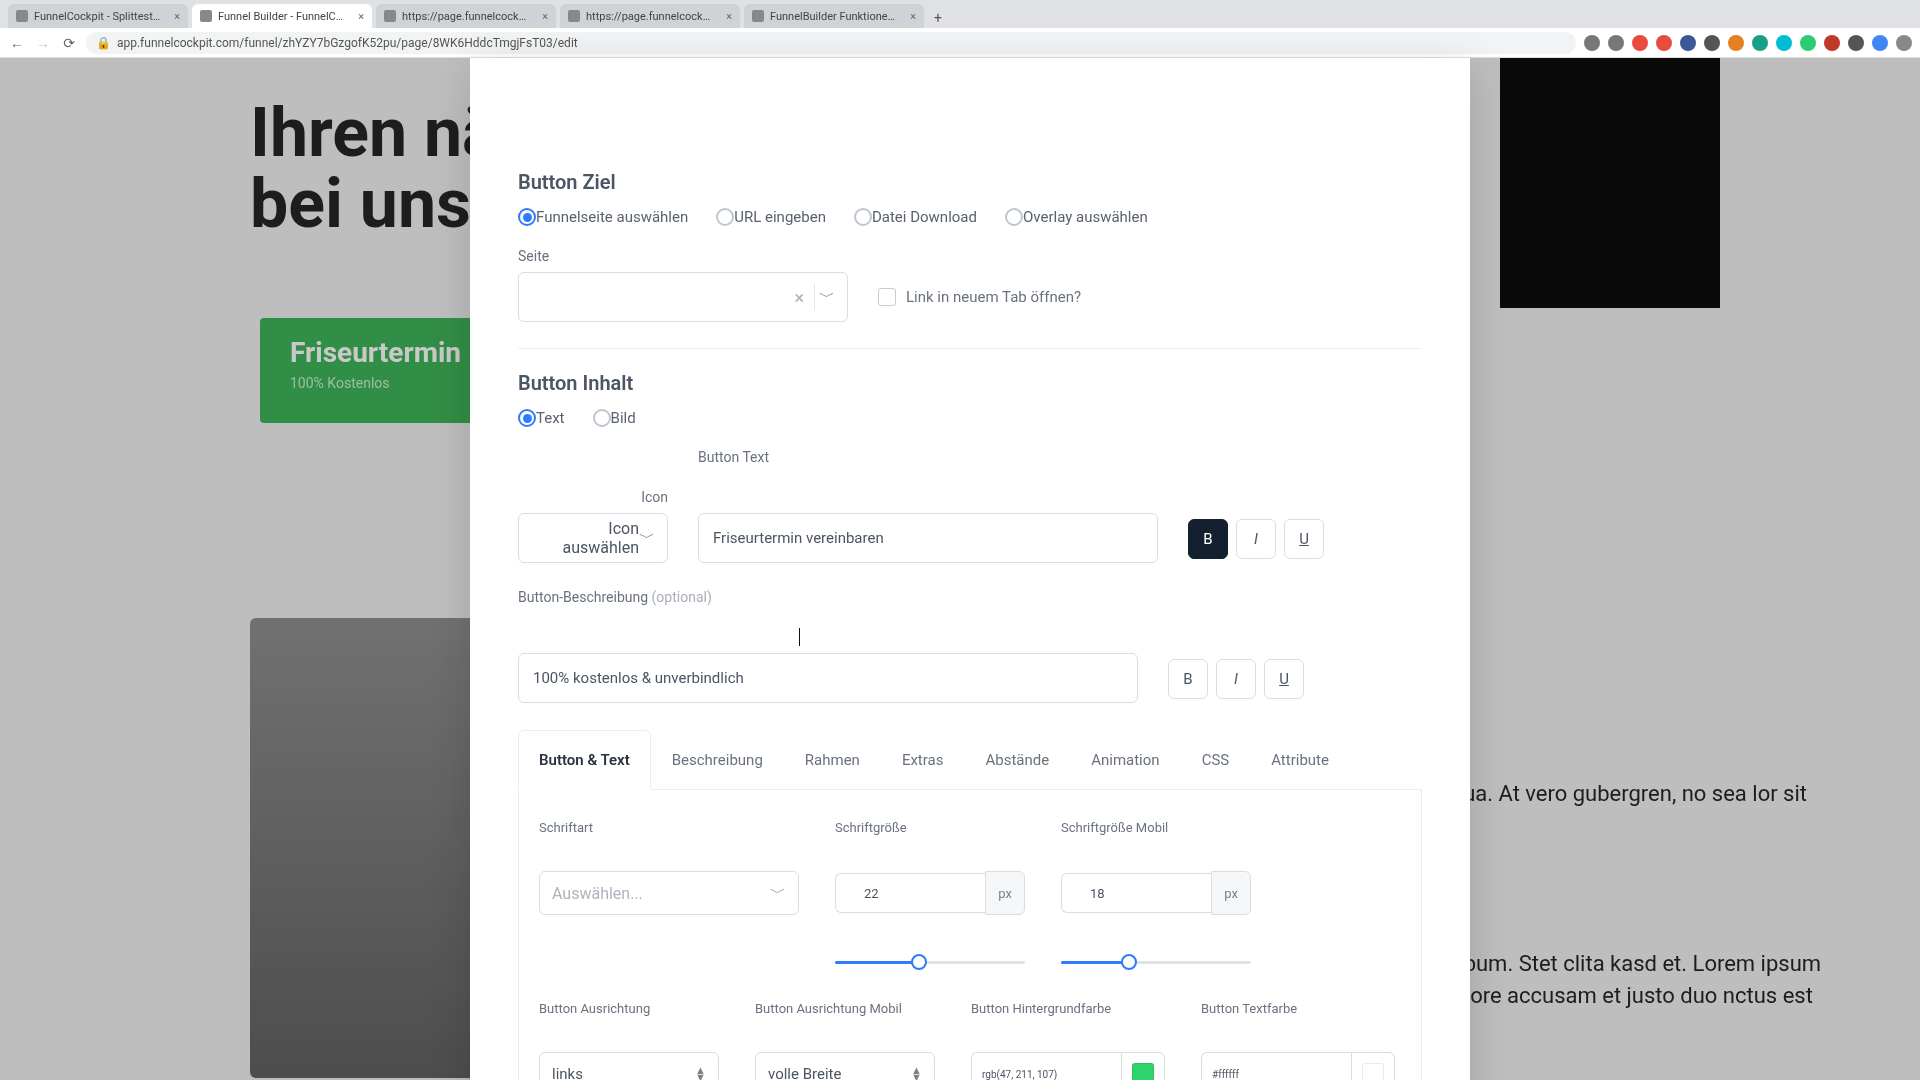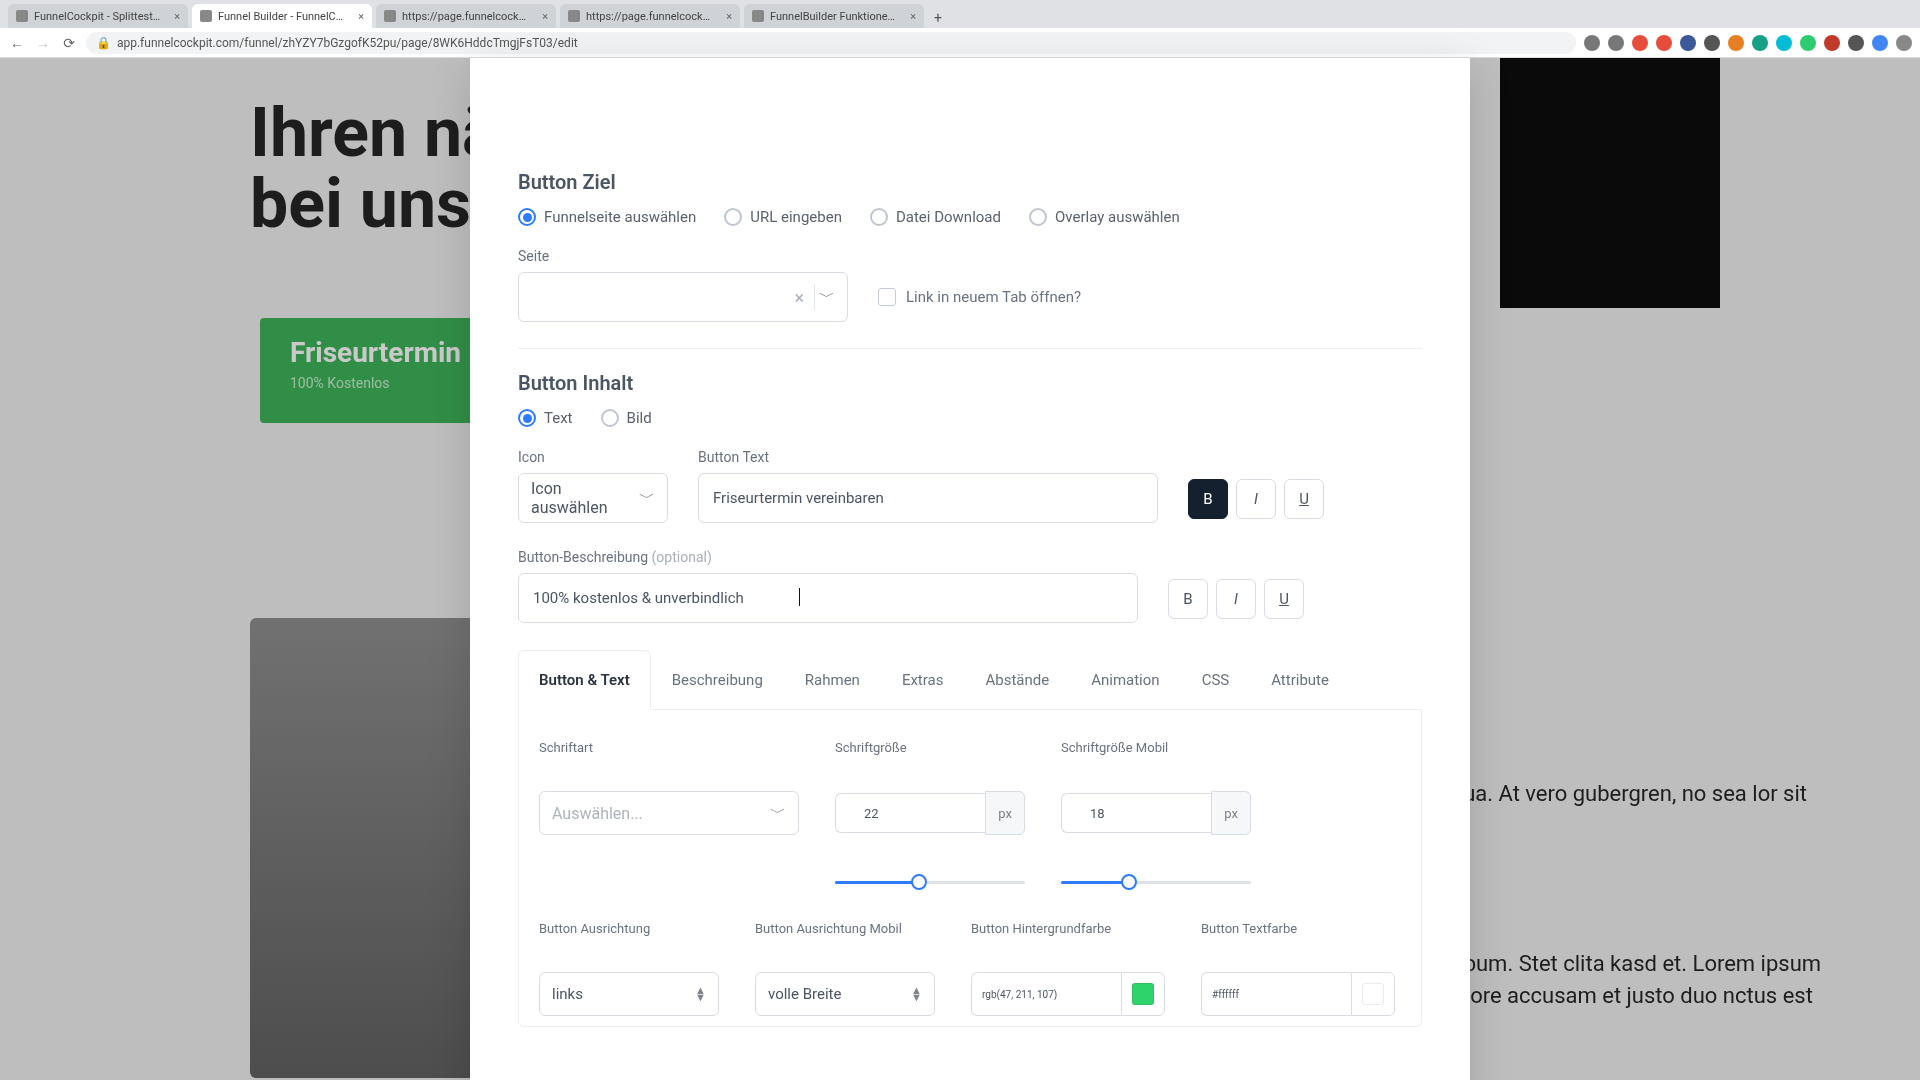--- a/index.html
+++ b/index.html
@@ -32,21 +32,21 @@
   .bg-text { position:absolute; right:80px; top:720px; width:620px; font-size:22px; color:#1a1a1a; line-height:1.45; }
   .bg-text.first { top:720px; }
   .bg-text.second { top:890px; }
 
   
   .modal { position:absolute; left:470px; top:0; width:1000px; background:#fff; box-shadow:0 10px 40px rgba(0,0,0,0.15); padding: 0 48px 80px; }
 
   .section-spacer { height: 90px; border-bottom:1px solid transparent;}
   .section-title { font-size:20px; color:#4b5563; font-weight:600; margin: 22px 0 14px; }
   .radio-row { display:flex; gap:28px; align-items:center; margin-bottom: 22px;}
-  .radio { display:flex; align-items:center; gap:8px; cursor:pointer; }
+  .radio { display:flex; align-items:center; cursor:pointer; }
   .radio .dot { width:18px; height:18px; border:2px solid #bfc6d0; border-radius:50%; display:flex; align-items:center; justify-content:center; }
   .radio.sel .dot { border-color:#2f7bff; }
   .radio.sel .dot::after { content:""; width:9px; height:9px; background:#2f7bff; border-radius:50%; }
   .radio .lbl { font-size:15px; color:#5a6270; }
 
   .row { display:flex; gap:30px; align-items:flex-end; margin-bottom: 26px; }
   .field-label { font-size:14px; color:#6a7280; margin-bottom:8px; display:block; }
   .opt { color:#a9afb8; font-weight:400; }
 
   .select-box { border:1px solid #d8dde3; border-radius:6px; height:50px; display:flex; align-items:center; padding:0 12px; position:relative; background:#fff;}
@@ -54,24 +54,24 @@
   .select-box .caret { color:#8a909a; margin-left:auto; }
   .select-box.page { width:330px; }
   .divider-v { width:1px; height:26px; background:#e3e6ea; margin:0 4px;}
 
   .checkbox { display:flex; align-items:center; gap:10px; }
   .checkbox .box { width:18px; height:18px; border:1px solid #c6ccd4; border-radius:3px; }
   .checkbox .lbl { font-size:15px; color:#6a7280; }
 
   .hr { height:1px; background:#eceef1; margin: 6px 0 2px; }
 
-  .text-input { border:1px solid #d8dde3; border-radius:6px; height:50px; padding:0 14px; font-size:15px; color:#4b5563; width:100%; outline:none; }
+  .text-input { border:1px solid #d8dde3; border-radius:6px; height:50px; padding:0 14px; font-size:15px; color:#4b5563; width:100%; outline:none;margin-top:40px; }
   .text-input::placeholder { color:#b6bcc4; }
 
-  .icon-select { width:150px; }
+  .icon-select { width:150px;text-align:right; }
   .btn-text-wrap { width:460px; }
   .desc-wrap { width:620px; }
 
   .fmt-group { display:flex; gap:8px; }
   .fmt-btn { width:40px; height:40px; border:1px solid #d8dde3; border-radius:6px; display:flex; align-items:center; justify-content:center; font-size:15px; color:#4b5563; background:#fff; cursor:pointer;}
   .fmt-btn.active { background:#14202e; color:#fff; border-color:#14202e; }
   .fmt-btn.italic { font-style:italic; }
   .fmt-btn.underline { text-decoration:underline; }
 
   

